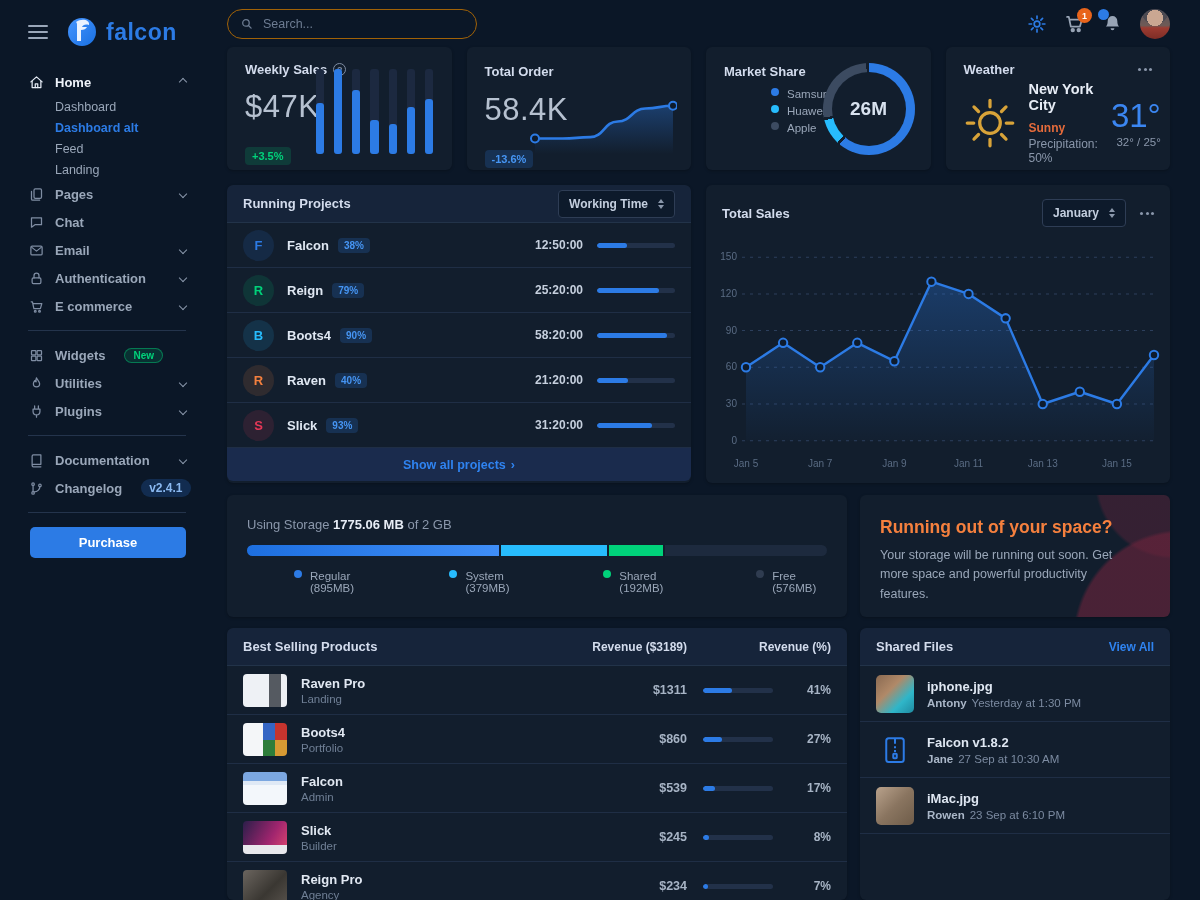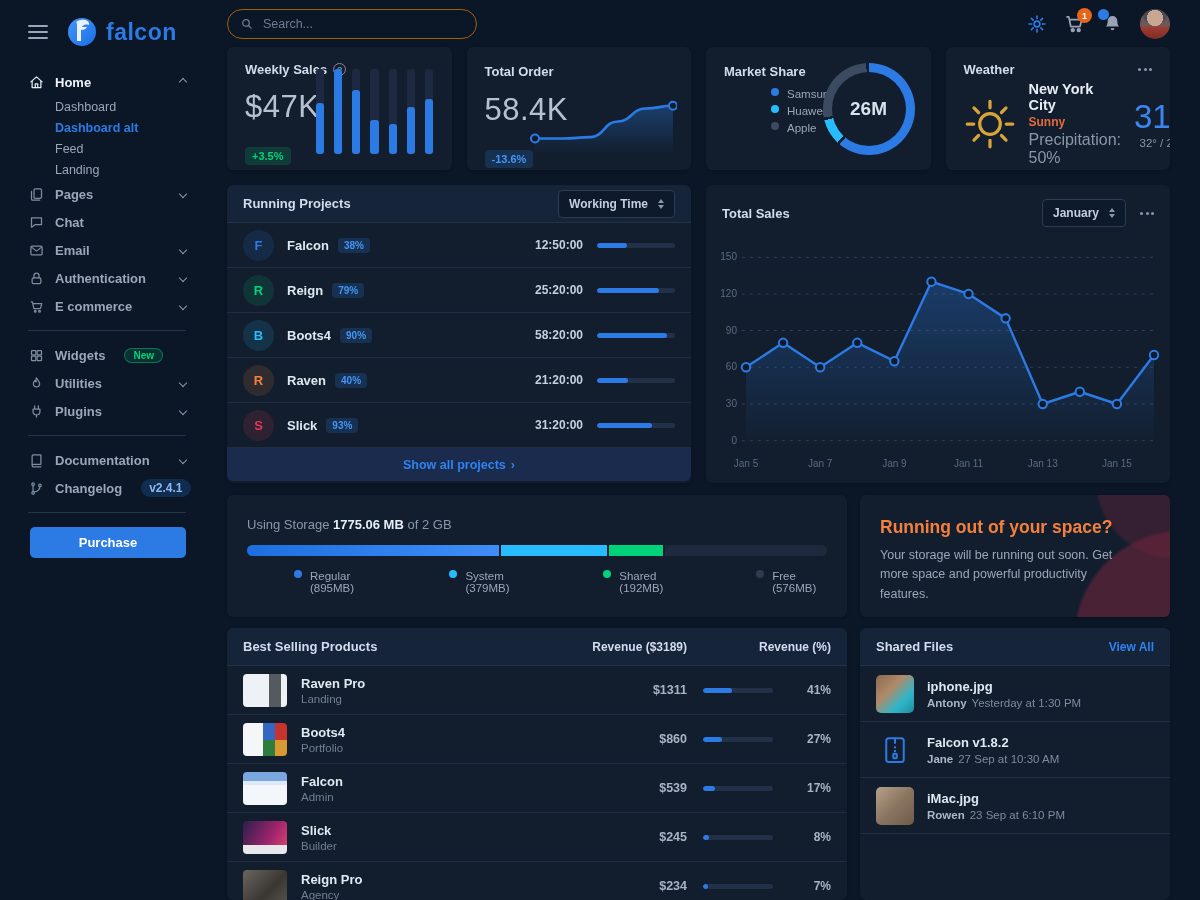--- a/index.html
+++ b/index.html
@@ -74,22 +74,22 @@
   .dot{width:8px;height:8px;border-radius:50%;flex:none;}
   .donut{position:absolute;right:16px;top:50%;transform:translateY(-50%);width:92px;height:92px;border-radius:50%;
     display:flex;align-items:center;justify-content:center;}
   .donut-hole{width:74px;height:74px;border-radius:50%;background:#121e2d;display:flex;align-items:center;justify-content:center;
     font-size:19px;font-weight:600;color:#d8e2ef;}
   
   .dots{display:flex;gap:2.5px;cursor:pointer;padding:4px 0;}
   .dots i{width:3px;height:3px;border-radius:50%;background:#8a97ab;}
   .weather-body{display:flex;align-items:center;gap:13px;margin-top:4px;}
   .w-city{font-size:14.5px;font-weight:700;color:#e7edf6;}
-  .w-cond{font-size:12px;font-weight:700;color:#e56b3b;margin-top:2px;}
-  .w-prec{font-size:16px;color:#8a97ab;margin-top:2px;}
+  .w-cond{font-size:12px;font-weight:700;color:#e56b3b;margin-top:8px;}
+  .w-prec{font-size:12px;color:#8a97ab;margin-top:2px;}
   .w-temp{font-size:33px;font-weight:400;color:#3b86f1;line-height:1;}
   .w-range{font-size:11.5px;color:#8a97ab;margin-top:4px;text-align:right;}
   
   .strip{height:38px;background:#16243a;border-bottom:1px solid #223349;border-radius:6px 6px 0 0;
     display:flex;align-items:center;padding:0 16px;}
   .select{display:flex;align-items:center;gap:10px;height:28px;border:1px solid #2e3d55;background:#0d1a2b;
     border-radius:4px;padding:0 10px;font-size:12px;font-weight:600;color:#c3cede;cursor:pointer;}
   .sorter{display:flex;flex-direction:column;gap:2px;}
   .tri-up{width:0;height:0;border-left:3.5px solid transparent;border-right:3.5px solid transparent;border-bottom:4px solid #8a97ab;}
   .tri-dn{width:0;height:0;border-left:3.5px solid transparent;border-right:3.5px solid transparent;border-top:4px solid #8a97ab;}

